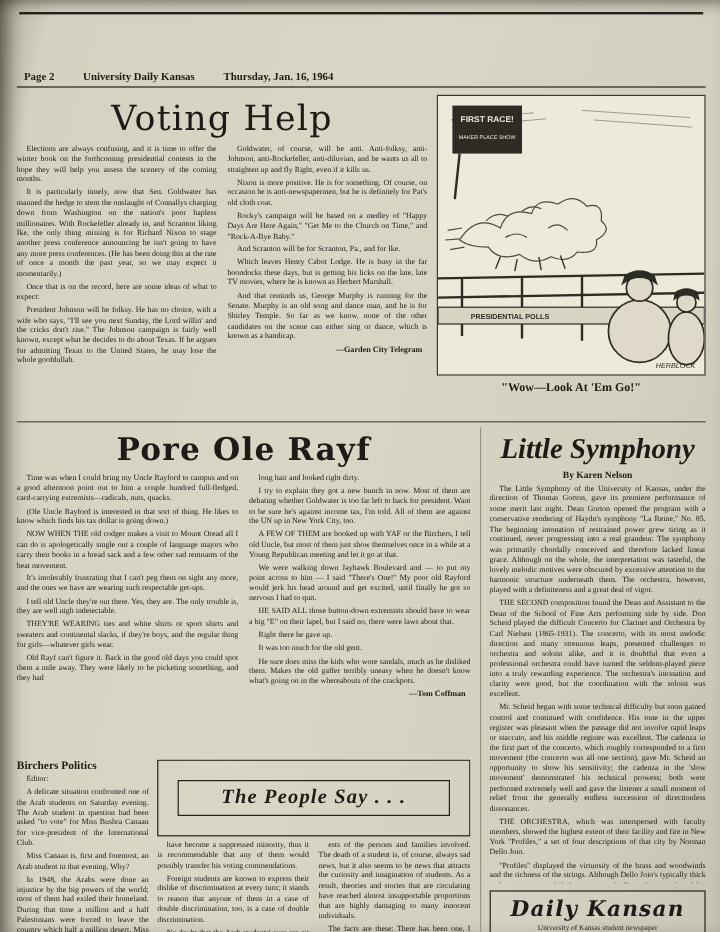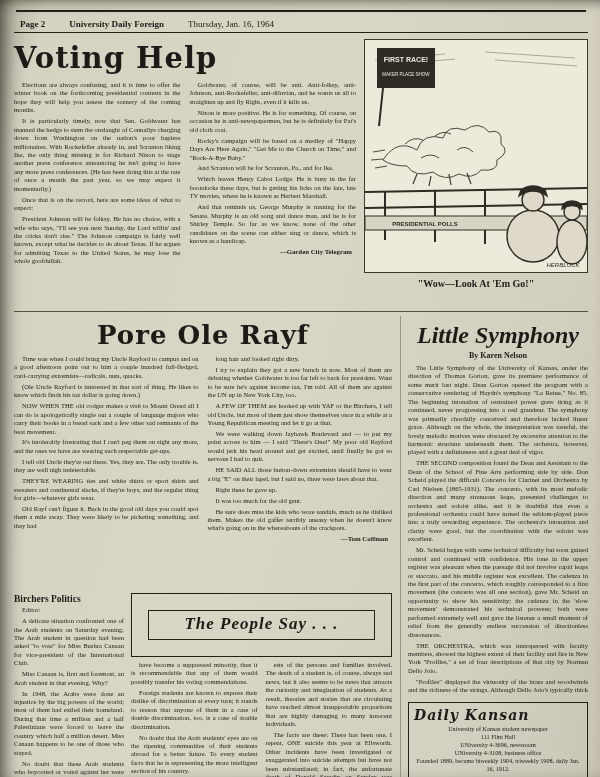--- a/index.html
+++ b/index.html
@@ -11,23 +11,23 @@
     font-family:"Liberation Serif",serif;
     color:#1d1b17;
     overflow:hidden;
     box-sizing:border-box;
     padding:10px 12px 6px 14px;
     box-shadow:inset 14px 0 18px -10px rgba(30,28,20,.75), inset 0 10px 14px -10px rgba(30,28,20,.6);
   }
   .toprule{border-top:2px solid #23201a;margin:0 2px 4px 2px;}
   .pghead{display:flex;align-items:baseline;gap:24px;font-size:9px;font-weight:bold;
     border-bottom:1px solid #23201a;padding:3px 4px 3px 6px;margin-bottom:6px;}
-  .pghead .date{font-weight:normal;}
+  .pghead .date{font-weight:bold;margin-top:40px;}
   .row{display:flex;gap:8px;}
-  .h-xl{font-family:"DejaVu Serif","Liberation Serif",serif;font-weight:bold;text-align:left;
+  .h-xl{font-family:"DejaVu Serif","Liberation Serif",serif;font-weight:normal;text-align:center;
     font-size:29px;letter-spacing:1px;margin:2px 0 6px 0;}
   .h-lg{font-family:"DejaVu Serif","Liberation Serif",serif;font-weight:bold;text-align:center;
     font-size:26px;letter-spacing:1px;margin:4px 0 5px 0;}
   .h-ital{font-style:italic;font-weight:bold;font-size:24px;text-align:center;margin:6px 0 2px 0;}
   .byline{font-size:8px;font-weight:bold;text-align:center;margin:0 0 4px 0;}
   .cols{display:flex;gap:9px;}
   .col{flex:1;min-width:0;}
   .bodytext{font-size:6.6px;line-height:1.28;text-align:justify;}
   .bodytext p{margin:0 0 2.5px 0;text-indent:8px;}
   .bodytext p:first-child{text-indent:8px;}
@@ -50,34 +50,34 @@
   .people-box{border:1px solid #23201a;padding:16px;margin-bottom:4px;}
   .people-box-inner{border:1px solid #23201a;text-align:center;padding:3px 0 5px 0;}
   .people-title{font-style:italic;font-weight:bold;font-size:17px;letter-spacing:1px;}
   .people-cols{display:flex;gap:8px;flex:1;overflow:hidden;}
   .sig p{text-align:right;text-indent:0 !important;font-weight:bold;margin:0;}
   
   .right-rail{flex:1;border-left:1px solid #9b9684;padding-left:7px;display:flex;flex-direction:column;min-width:0;}
   .symph-text{height:332px;overflow:hidden;}
   .masthead-box{border:1px solid #23201a;margin-top:6px;padding:4px 5px;height:112px;overflow:hidden;background:rgba(255,255,255,0.06);}
   .dk-title{font-family:"DejaVu Serif","Liberation Serif",serif;font-weight:bold;font-style:italic;
-    font-size:14px;text-align:left;letter-spacing:1px;margin-bottom:2px;}
+    font-size:18px;text-align:center;letter-spacing:1px;margin-bottom:2px;}
   .dk-lines{font-size:6.2px;line-height:1.3;}
   .dk-lines p{text-align:center;margin:0;text-indent:0;}
   svg text{font-family:"Liberation Sans",sans-serif;}
 </style>
 </head>
 <body>
 
 <div class="page">
   <div class="toprule"></div>
 
   <div class="pghead">
     <span>Page 2</span>
-    <span>University Daily Foreign</span>
+    <span>University Daily Kansas</span>
     <span class="date">Thursday, Jan. 16, 1964</span>
   </div>
 
   <div class="row top-row">
     <section class="voting">
       <h1 class="h-xl">Voting Help</h1>
       <div class="cols">
         <div class="col bodytext">
           <div>
               <p>Elections are always confusing, and it is time to offer the winter book on the forthcoming presidential contests in the hope they will help you assess the scenery of the coming months.</p>

